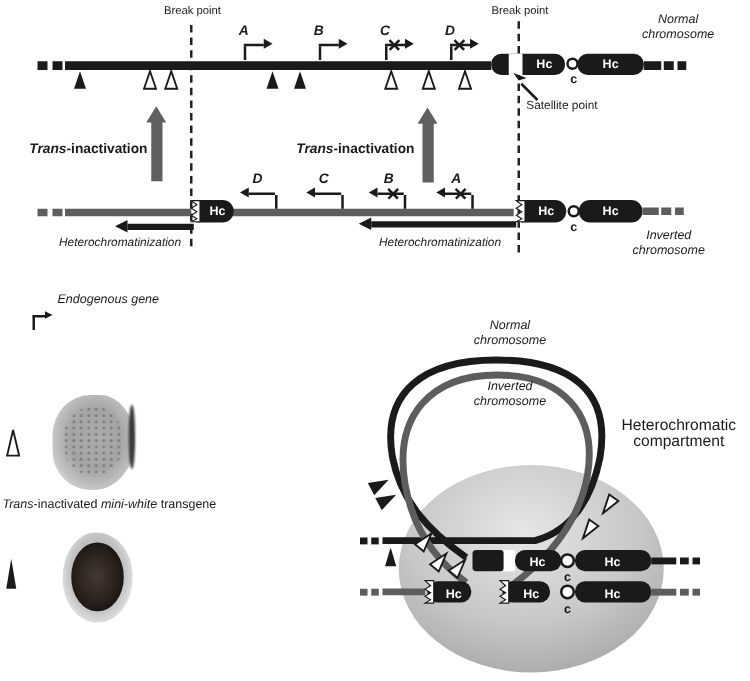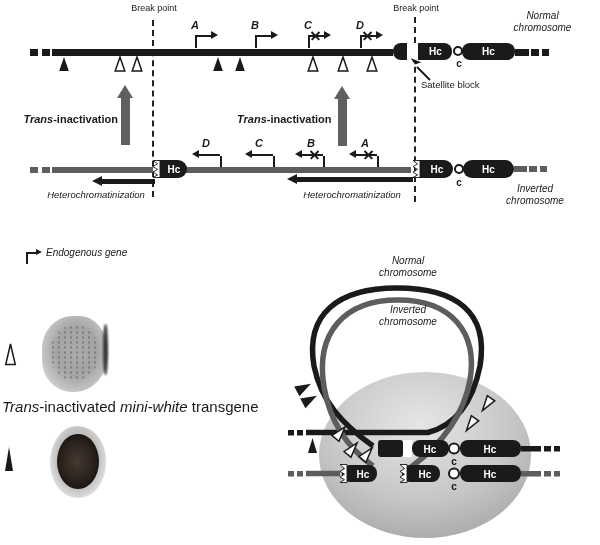--- a/index.html
+++ b/index.html
@@ -38,21 +38,21 @@
   .eye1{position:absolute;border-radius:50% 46% 54% 50%/46% 52% 56% 44%;
         background:radial-gradient(ellipse at 52% 46%, #ababab 0%, #a4a4a4 42%, #c2c2c2 68%, #e7e7e7 88%, #ffffff 100%);}
   .speckles{position:absolute;left:12%;top:12%;right:14%;bottom:14%;border-radius:50%;
         background-image:radial-gradient(circle, #4f4f4f 0.8px, rgba(0,0,0,0) 1.5px);
         background-size:6px 5px;opacity:.45;}
   .sliver{position:absolute;right:0;top:10%;width:5px;height:68%;background:#3a3a3a;border-radius:45%;filter:blur(1px);}
   .eye2{position:absolute;border-radius:48% 52% 50% 50%/52% 48% 50% 50%;
         background:radial-gradient(ellipse at 50% 46%, #9b9b9b 0%, #c3c3c3 55%, #ededed 82%, #ffffff 96%);}
   .pupil{position:absolute;left:13%;top:11%;width:74%;height:76%;border-radius:50%;
         background:radial-gradient(ellipse at 48% 50%, #453a30 0%, #2a211c 52%, #17130f 76%, rgba(95,85,78,.3) 100%);filter:blur(.4px);}
-  .legend-txt{position:absolute;font-size:15px;}
+  .legend-txt{position:absolute;font-size:10px;}
   .svghc{font:bold 10px "Liberation Sans",sans-serif;fill:#fff;text-anchor:middle;}
   .svgc{font:bold 10px "Liberation Sans",sans-serif;fill:#111;text-anchor:middle;}
   .tf{fill:#1a1a1a;}
   .to{fill:#fff;stroke:#1a1a1a;stroke-width:1.5;}
 </style>
 </head>
 <body>
 
 <div id="fig">
 
@@ -124,21 +124,21 @@
   <div class="abs ink" style="left:515px;top:49px;width:14px;height:7px;"></div>
   <div class="abs ink" style="left:531px;top:49px;width:8px;height:7px;"></div>
   <div class="abs ink" style="left:542px;top:49px;width:7px;height:7px;"></div>
   <div class="abs ctr lbl-chrom pre" style="left:490px;top:10px;width:105px;">Normal
 chromosome</div>
 
   <svg class="abs" style="left:406px;top:58px;" width="28" height="24" viewBox="0 0 28 24">
     <line x1="24" y1="22" x2="11" y2="9" stroke="#1a1a1a" stroke-width="2"></line>
     <polygon points="9,6.5 4,1 15,3.5" fill="#1a1a1a" transform="rotate(8 9 6)"></polygon>
   </svg>
-  <div class="abs" style="left:421px;top:79px;font-size:9.5px;white-space:nowrap;">Satellite block</div>
+  <div class="abs" style="left:421px;top:79px;font-size:9.5px;white-space:nowrap;">Satellite point</div>
 
   <div class="ghead" style="left:117px;top:85px;"></div>
   <div class="gshaft" style="left:121px;top:97px;height:48px;"></div>
   <div class="ti-label" style="left:18px;top:113px;width:100px;text-align:right;"><span class="it">Trans</span><span>-inactivation</span></div>
 
   <div class="ghead" style="left:334px;top:86px;"></div>
   <div class="gshaft" style="left:338px;top:98px;height:48px;"></div>
   <div class="ti-label" style="left:237px;top:113px;width:100px;"><span class="it">Trans</span><span>-inactivation</span></div>
 
   <div class="abs gry" style="left:30px;top:167px;width:8px;height:6px;"></div>
@@ -196,21 +196,21 @@
   <div class="abs ink" style="left:102px;top:179px;width:53px;height:5px;"></div>
   <div class="het-label" style="left:28px;top:189px;width:136px;">Heterochromatinization</div>
 
   <div class="head-lb" style="left:287px;top:174px;"></div>
   <div class="abs ink" style="left:297px;top:177px;width:116px;height:5px;"></div>
   <div class="het-label" style="left:288px;top:189px;width:128px;">Heterochromatinization</div>
 
   <div class="vbar" style="left:26px;top:253px;height:11px;"></div>
   <div class="hbar" style="left:26px;top:252px;width:10px;"></div>
   <div class="head-r" style="left:36px;top:248.5px;border-top-width:3.5px;border-bottom-width:3.5px;border-left-width:6px;"></div>
-  <div class="abs it" style="left:46px;top:247px;font-size:10px;text-align:center;">Endogenous gene</div>
+  <div class="abs it" style="left:46px;top:234px;font-size:10px;text-align:center;">Endogenous gene</div>
 
   <svg class="abs" style="left:4px;top:343px;" width="13" height="23" viewBox="0 0 13 23">
       <polygon points="6.5,1 11.3,21.5 1.7,21.5" class="to"></polygon>
     </svg>
   <div class="eye1" style="left:42px;top:316px;width:66px;height:76px;">
     <div class="speckles"></div>
     <div class="sliver"></div>
   </div>
   <div class="legend-txt" style="left:2px;top:398px;"><span class="it">Trans</span><span>-inactivated </span><span class="it">mini-white</span><span> transgene</span></div>
 
@@ -273,14 +273,16 @@
     <polygon points="0,-8 -4.5,7 4.5,7" transform="translate(82 197) rotate(40)" class="to"></polygon>
     <polygon points="0,-8 -4.5,7 4.5,7" transform="translate(97 202) rotate(40)" class="to"></polygon>
     <polygon points="0,-8 -4.5,7 4.5,7" transform="translate(217 152) rotate(215)" class="to"></polygon>
     <polygon points="0,-8 -4.5,7 4.5,7" transform="translate(201 172) rotate(215)" class="to"></polygon>
   </svg>
 
   <div class="abs ctr lbl-chrom pre" style="left:352px;top:255px;width:112px;">Normal
 chromosome</div>
   <div class="abs ctr lbl-chrom pre" style="left:352px;top:304px;width:112px;">Inverted
 chromosome</div>
+  <div class="abs ctr pre" style="left:486px;top:334px;width:114px;font-size:12.5px;line-height:1.05;">Heterochromatic
+compartment</div>
 
 </div>
 
 </body></html>

